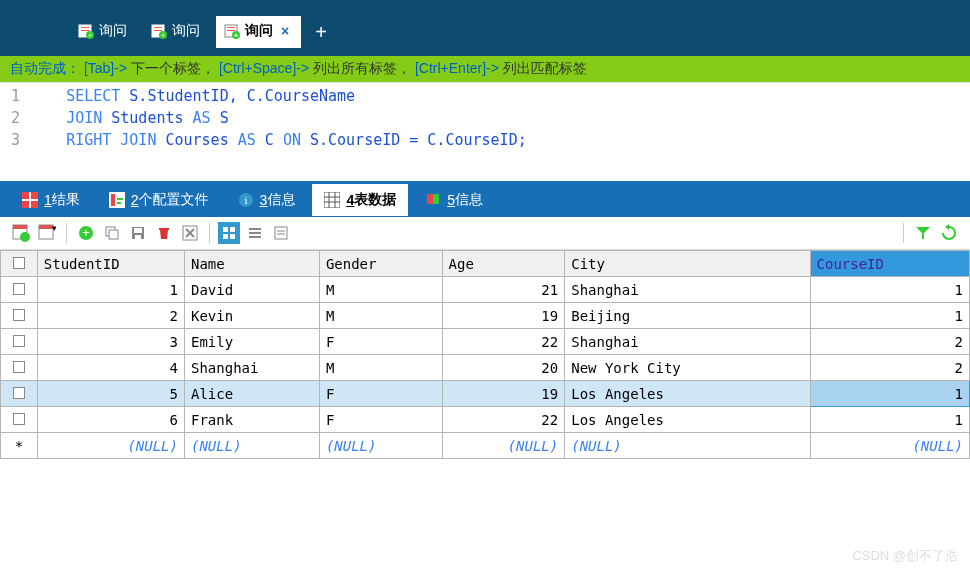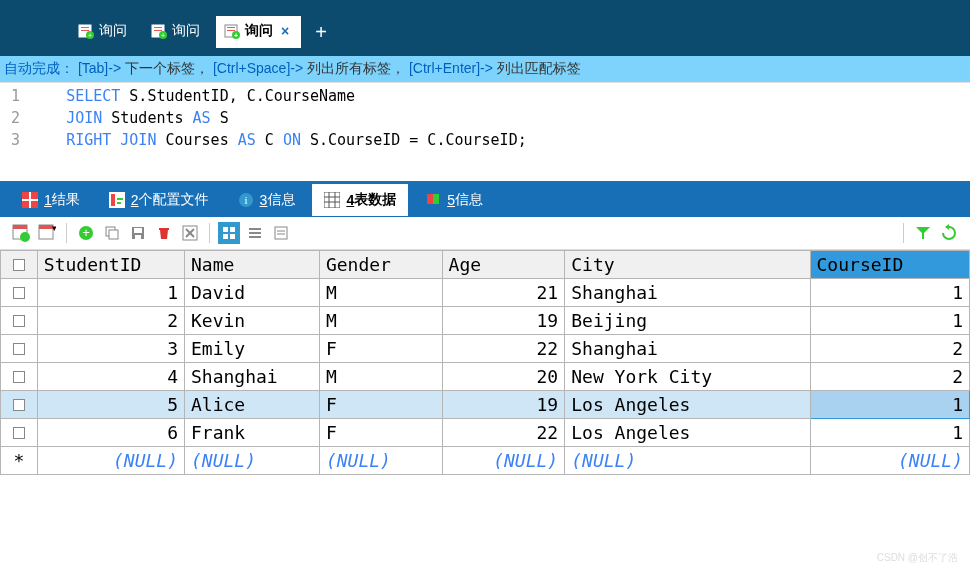--- a/index.html
+++ b/index.html
@@ -3,48 +3,48 @@
 <meta charset="utf-8">
 <style>
 * { box-sizing: border-box; margin: 0; padding: 0; }
 body { font-family: "Microsoft YaHei", Arial, sans-serif; font-size: 13px; background: #fff; width: 970px; height: 573px; overflow: hidden; }
 .top-tabs { background: #0c4a6e; display: flex; align-items: center; padding: 8px 10px 0 70px; height: 56px; }
 .query-tab { display: flex; align-items: center; color: #fff; padding: 6px 12px 8px 8px; margin-right: 4px; font-size: 14px; cursor: pointer; }
 .query-tab.active { background: #fff; color: #000; font-weight: bold; }
 .query-tab .tab-icon { width: 16px; height: 16px; margin-right: 5px; display: inline-flex; align-items: center; justify-content: center; }
 .query-tab .close-x { margin-left: 8px; color: #186fb6; font-weight: bold; }
 .plus-tab { color: #fff; font-size: 20px; padding: 4px 10px; cursor: pointer; }
-.hint-bar { background: #7dd3fc; border-bottom: 1px solid #e0e0e0; padding: 4px 4px; font-size: 14px; }
+.hint-bar { background: #84cc16; border-bottom: 1px solid #e0e0e0; padding: 4px 10px; font-size: 14px; }
 .hint-bar .blue { color: #0060c0; }
 .hint-bar .dark { color: #333; }
 .sql-area { background: #fff; font-family: Consolas, monospace; font-size: 15px; padding: 2px 0 30px 0; line-height: 22px; }
 .sql-line { display: flex; }
 .sql-gutter { width: 30px; text-align: right; color: #999; padding-right: 10px; user-select: none; }
 .sql-code { white-space: pre; }
 .kw { color: #3b82f6; }
-.plain { color: #000000; }
+.plain { color: #1d4ed8; }
 .res-tabs { background: #186fb6; display: flex; align-items: center; padding: 0 10px; height: 36px; border-top: 2px solid #186fb6; }
 .res-tab { display: flex; align-items: center; color: #fff; padding: 7px 12px; margin-right: 5px; font-size: 14px; cursor: pointer; }
 .res-tab.active { background: #fff; color: #000; font-weight: bold; }
 .res-tab .num { text-decoration: underline; }
 .res-tab .ricon { width: 16px; height: 16px; margin-right: 6px; display: inline-block; }
 .toolbar { background: #fff; display: flex; align-items: center; padding: 5px 8px; border-bottom: 1px solid #ddd; }
 .tool-sep { width: 1px; height: 20px; background: #ccc; margin: 0 6px; }
 .tool-btn { width: 22px; height: 22px; margin: 0 2px; display: inline-flex; align-items: center; justify-content: center; cursor: pointer; }
 .toolbar-spacer { flex: 1; }
-.data-table { width: 100%; border-collapse: collapse; font-family: Consolas, monospace; font-size: 18px; }
+.data-table { width: 100%; border-collapse: collapse; font-family: Consolas, monospace; font-size: 14px; }
 .data-table th, .data-table td { border: 1px solid #b5b5b5; padding: 3px 6px; text-align: left; height: 26px; background: #fff; }
 .data-table th { background: #f0f0f0; font-weight: normal; position: relative; }
-.data-table th.sel-col { background: #3399dd; color: #000000; }
+.data-table th.sel-col { background: #3399dd; color: #4c1d95; }
 .data-table .chk-col { width: 30px; text-align: center; }
 .data-table .num-col { text-align: right; }
 .data-table tr.sel-row td { background: #cfe6f7; }
 .data-table tr.sel-row td.sel-cell { background: #a8d2f0; border: 1px solid #3399dd; }
 .null-val { font-style: italic; color: #3b82f6; }
-.watermark { position: absolute; bottom: 8px; right: 12px; color: #ddd; font-size: 10px; }
+.watermark { position: absolute; bottom: 8px; right: 12px; color: #ddd; font-size: 13px; }
 .chk { width:12px; height:12px; border:1px solid #888; display:inline-block; background:#fff; }
 </style>
 </head>
 <body>
 
 <div class="top-tabs">
   <div class="query-tab">
     <span class="tab-icon">
         <svg width="16" height="16">
           <rect x="1" y="2" width="12" height="12" fill="#fff" stroke="#fff" stroke-width="1"></rect>

